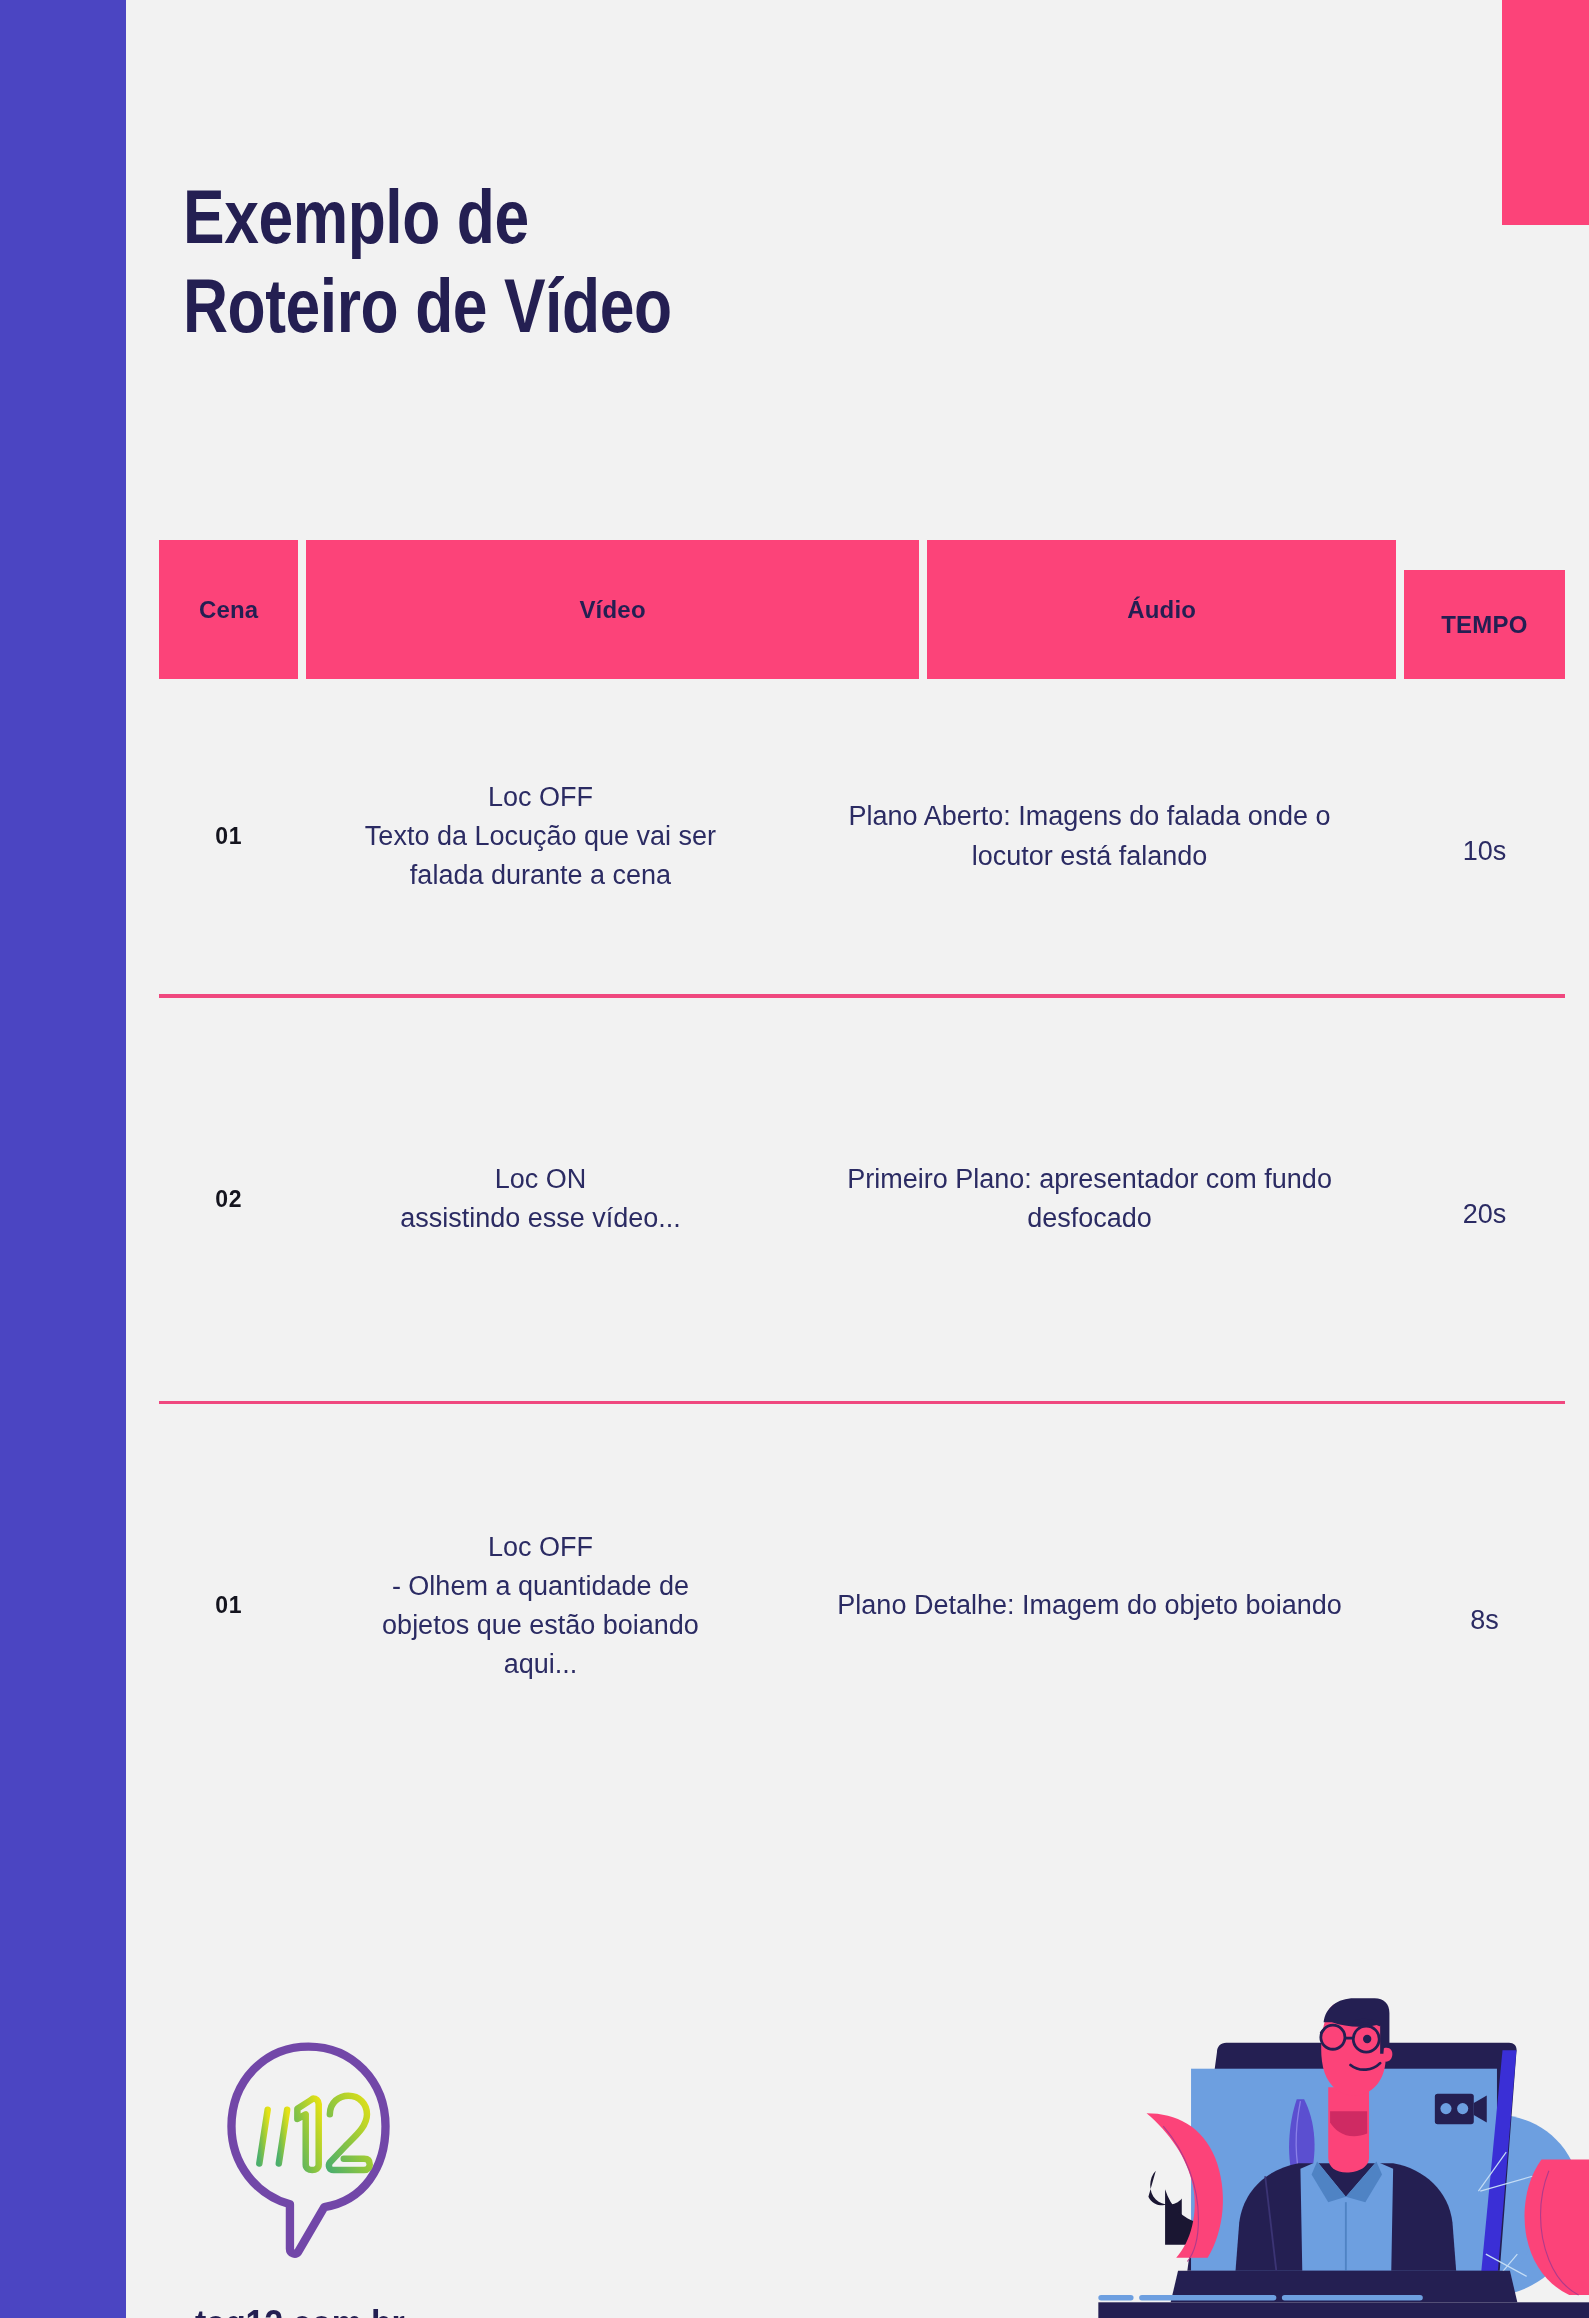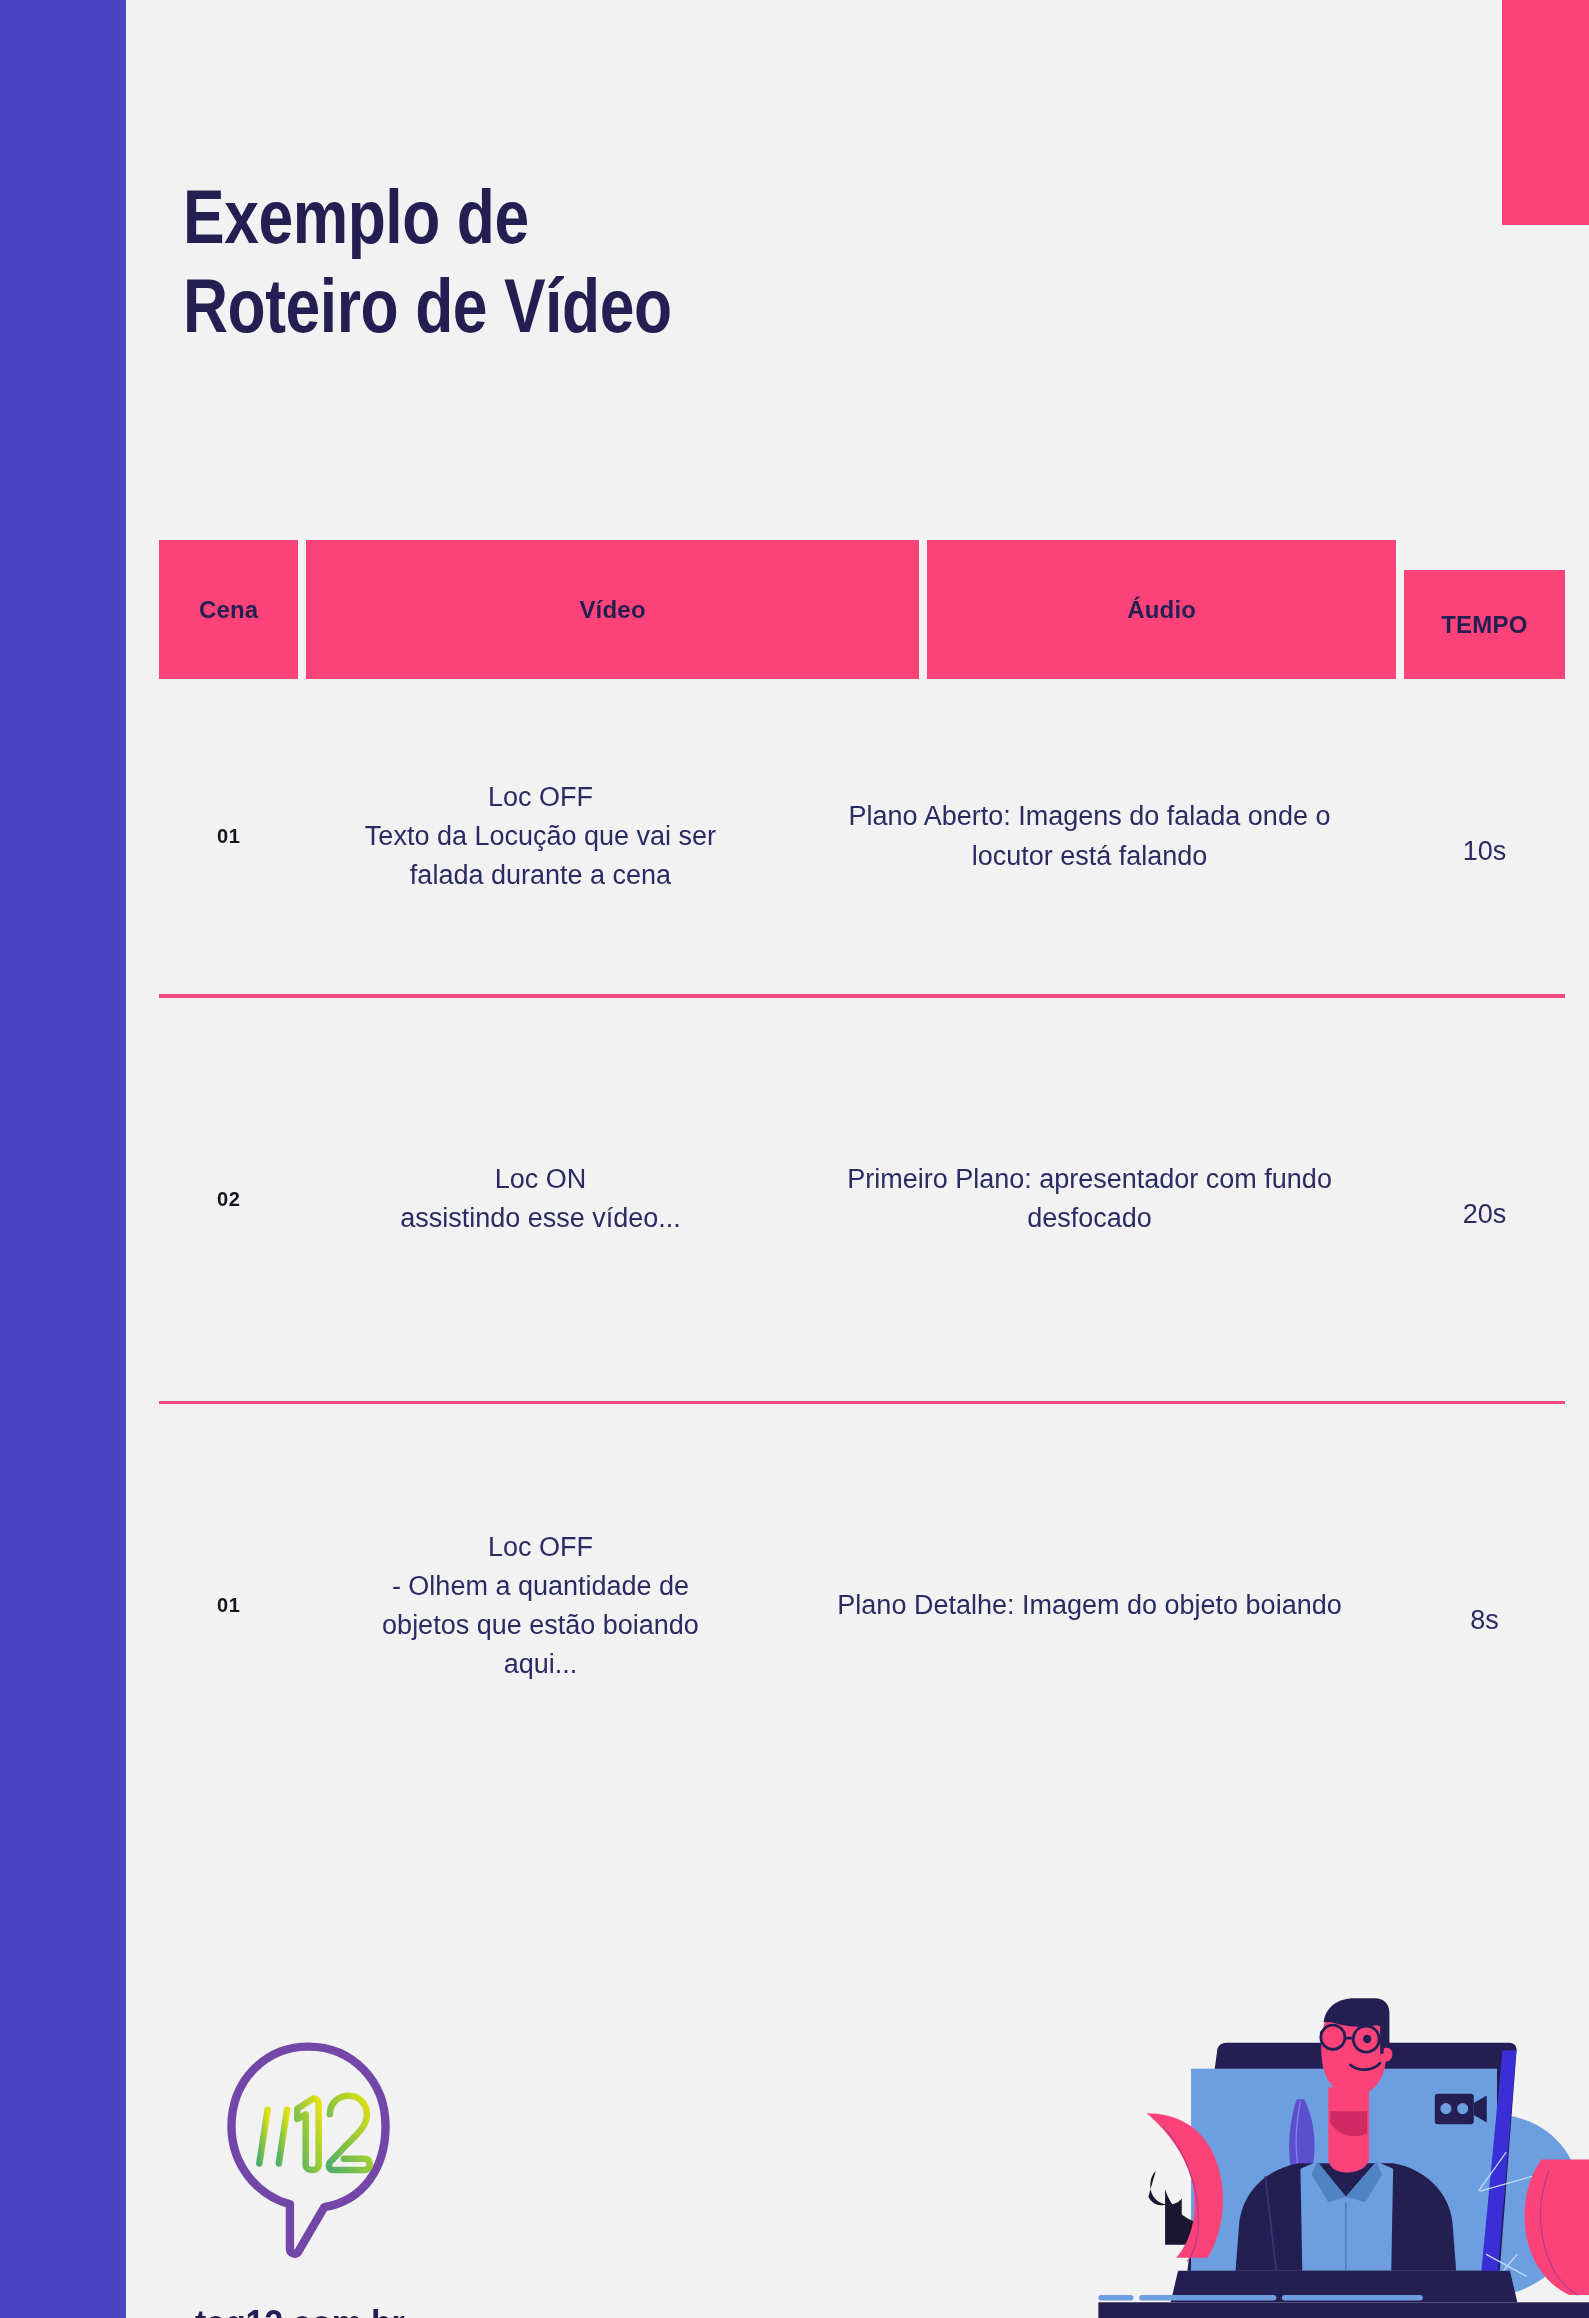--- a/index.html
+++ b/index.html
@@ -92,21 +92,21 @@
     line-height: 1.45;
     font-weight: 400;
     box-sizing: border-box;
     padding: 0 5.6px;
   }
   .cell .txt { display: block; width: 100%; }
   .cell .txt .ln { display: block; }
 
   .cell.cena {
     color: #14141e;
-    font-size: 20px;
+    font-size: 23px;
     font-weight: 700;
     letter-spacing: 0.5px;
   }
 
   .row-divider {
     height: 3.7px;
     background: #f0487f;
     width: 1406px;
     margin: 0;
   }

